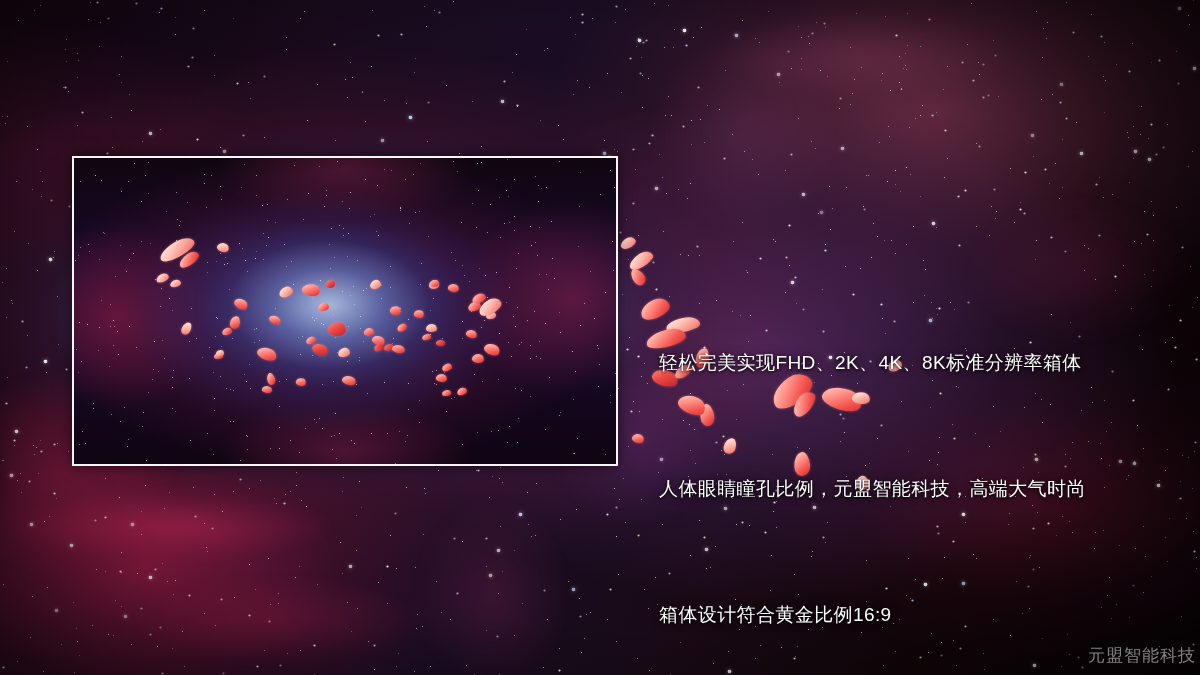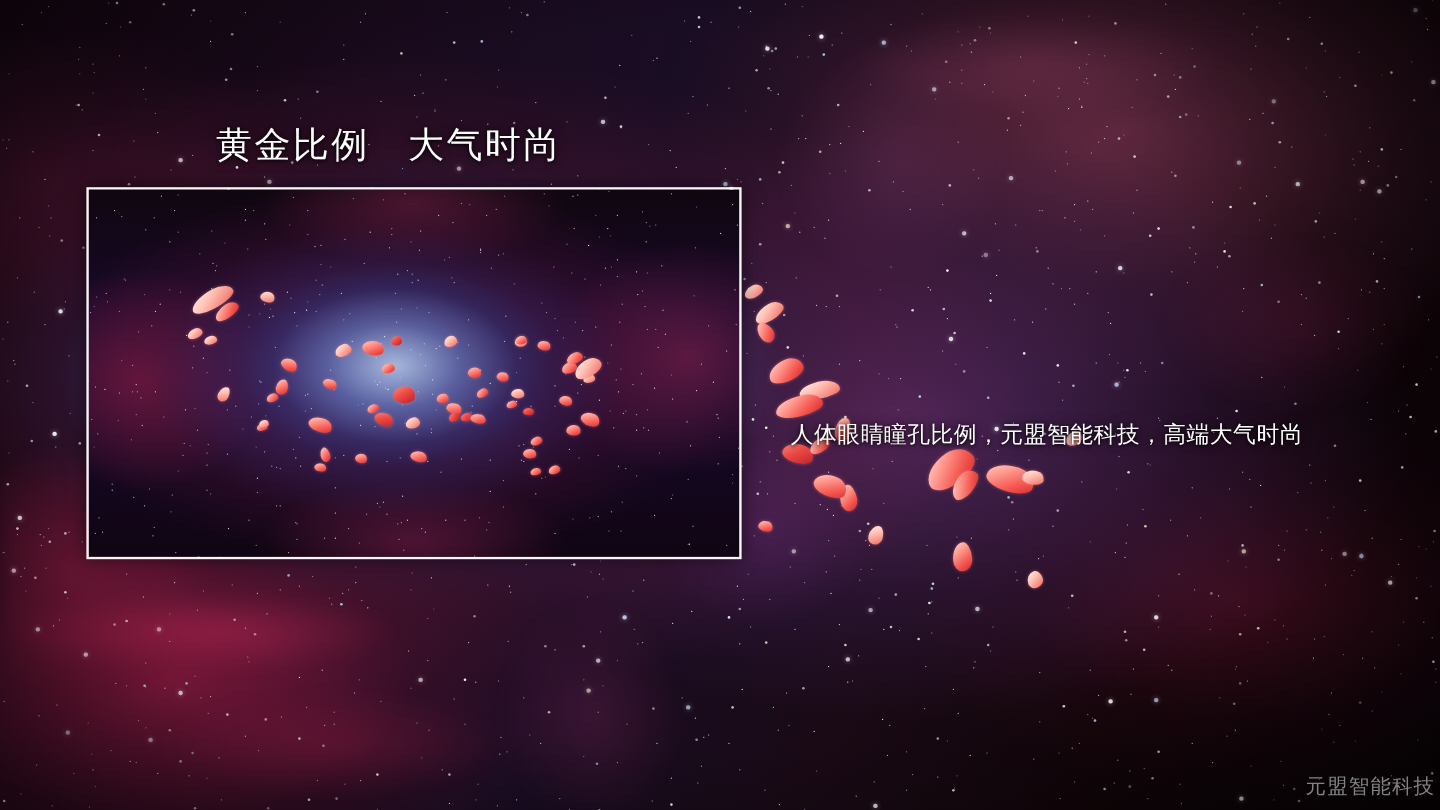--- a/index.html
+++ b/index.html
@@ -211,21 +211,22 @@
         <div class="petal" style="left: 356px; top: 122px; width: 9px; height: 7px; transform: rotate(0deg); opacity: 1;"></div>
         <div class="petal" style="left: 398px; top: 136px; width: 14px; height: 9px; transform: rotate(-20deg); opacity: 1;"></div>
         <div class="petal pale" style="left: 404px; top: 142px; width: 24px; height: 14px; transform: rotate(-28deg); opacity: 1;"></div>
         <div class="petal" style="left: 362px; top: 216px; width: 11px; height: 8px; transform: rotate(12deg); opacity: 1;"></div>
         <div class="petal" style="left: 383px; top: 230px; width: 10px; height: 7px; transform: rotate(-14deg); opacity: 1;"></div>
         <div class="petal deep" style="left: 362px; top: 182px; width: 9px; height: 6px; transform: rotate(8deg); opacity: 1;"></div>
         <div class="petal" style="left: 368px; top: 232px; width: 9px; height: 6px; transform: rotate(-6deg); opacity: 1;"></div>
       </div>
   </div>
 
-  <div id="title">黄金比例　大气时尚</div>
 
   <div id="body-text">
+    <div>轻松完美实现FHD、2K、4K、8K标准分辨率箱体</div>
     <div>人体眼睛瞳孔比例，元盟智能科技，高端大气时尚</div>
+    <div>箱体设计符合黄金比例16:9</div>
   </div>
 
   <div id="watermark">元盟智能科技</div>
 
 </div>
 
 </body></html>

